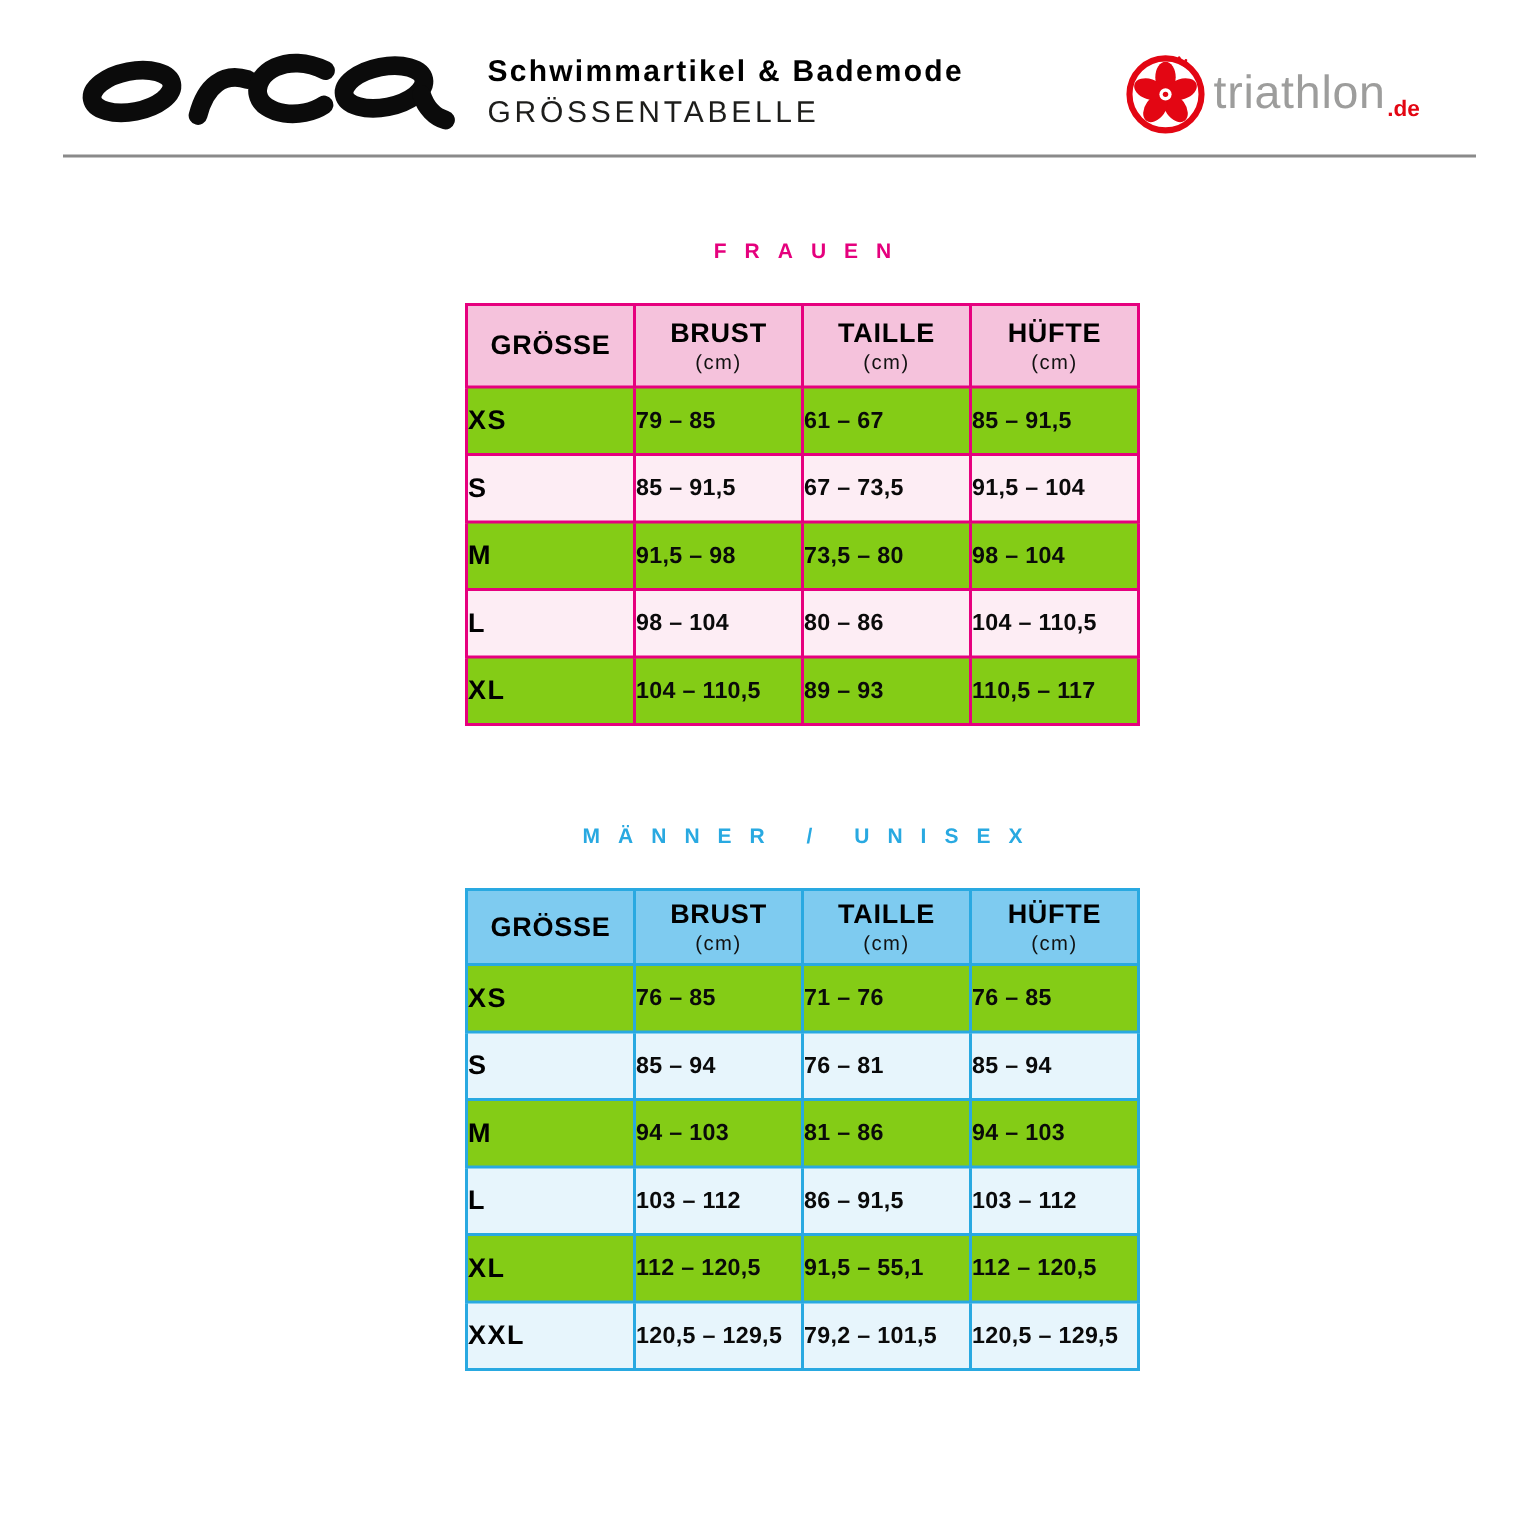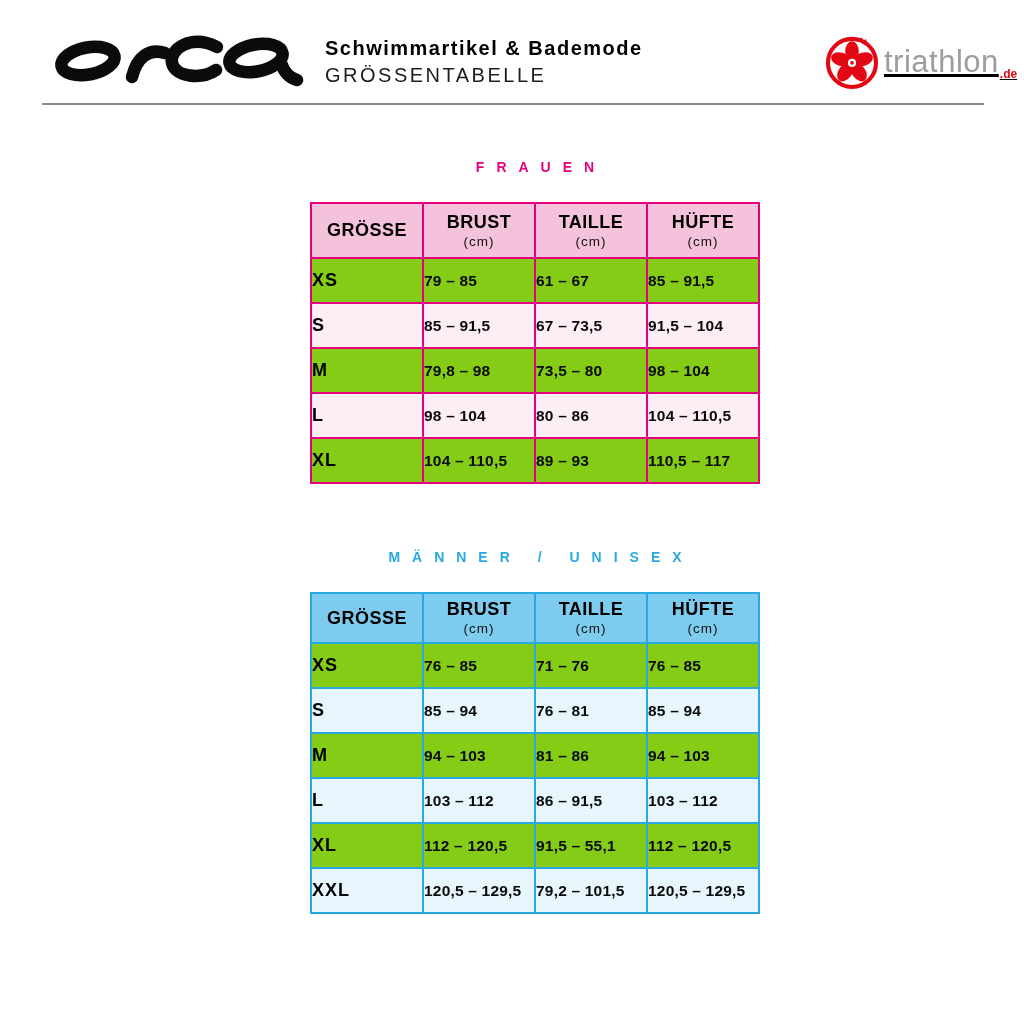--- a/index.html
+++ b/index.html
@@ -5,24 +5,24 @@
   html,body{margin:0;padding:0;background:#ffffff;}
   body{width:1024px;height:1024px;font-family:"Liberation Sans",sans-serif;-webkit-font-smoothing:antialiased;}
   .page{position:relative;width:1024px;height:1024px;background:#ffffff;overflow:hidden;}
 
   
   .header{position:absolute;left:0;top:0;width:856px;height:104px;}
   .orca-logo{position:absolute;left:52px;top:26px;width:252px;height:62px;}
   .header-text{position:absolute;left:325px;top:37px;}
   .header-line1{font-size:20px;font-weight:bold;color:#000000;letter-spacing:1.5px;white-space:nowrap;}
   .header-line2{font-size:20px;font-weight:400;color:#1d1d1b;letter-spacing:2.5px;margin-top:4px;white-space:nowrap;}
-  .partner{position:absolute;left:823px;top:33px;display:flex;align-items:flex-start;text-decoration:underline;}
+  .partner{position:absolute;left:748px;top:33px;display:flex;align-items:flex-start;}
   .partner-icon{width:58px;height:58px;flex:0 0 auto;}
   .partner-name{font-size:31px;font-weight:400;color:#9d9d9c;letter-spacing:0.5px;margin-left:3px;line-height:58px;}
-  .partner-tld{font-size:12px;font-weight:bold;color:#e30613;align-self:flex-end;padding-bottom:10px;margin-left:1px;}
+  .partner-tld{font-size:15px;font-weight:bold;color:#e30613;align-self:flex-end;padding-bottom:10px;margin-left:1px;}
   .divider{position:absolute;left:42px;top:103px;width:942px;height:0;border-top:2px solid #8a8a8a;}
 
   
   .table-block{position:absolute;left:310px;width:450px;}
   .frauen-block{top:155px;}
   .maenner-block{top:545px;}
   .table-title{margin:0;text-align:center;font-size:14px;font-weight:bold;letter-spacing:12px;padding-left:12px;line-height:25px;white-space:nowrap;}
   .frauen-block .table-title{color:#e5007d;margin-bottom:22px;}
   .maenner-block .table-title{color:#29a9e1;margin-bottom:22px;}
 
@@ -115,21 +115,21 @@
           <td class="cell-val">85 – 91,5</td>
         </tr>
         <tr>
           <td class="cell-size">S</td>
           <td class="cell-val">85 – 91,5</td>
           <td class="cell-val">67 – 73,5</td>
           <td class="cell-val">91,5 – 104</td>
         </tr>
         <tr>
           <td class="cell-size">M</td>
-          <td class="cell-val">79,8 – 98</td>
+          <td class="cell-val">91,5 – 98</td>
           <td class="cell-val">73,5 – 80</td>
           <td class="cell-val">98 – 104</td>
         </tr>
         <tr>
           <td class="cell-size">L</td>
           <td class="cell-val">98 – 104</td>
           <td class="cell-val">80 – 86</td>
           <td class="cell-val">104 – 110,5</td>
         </tr>
         <tr>

